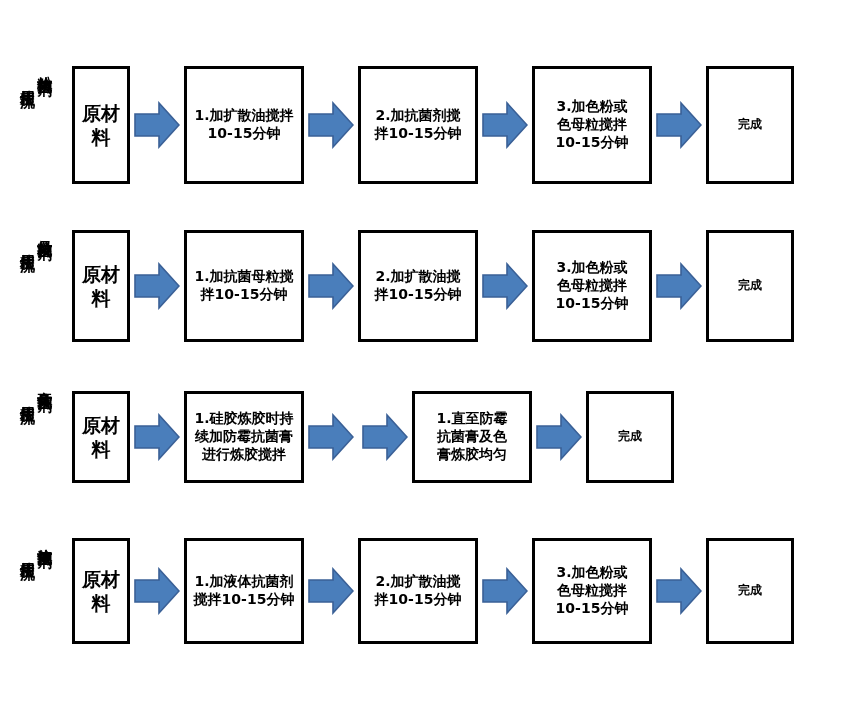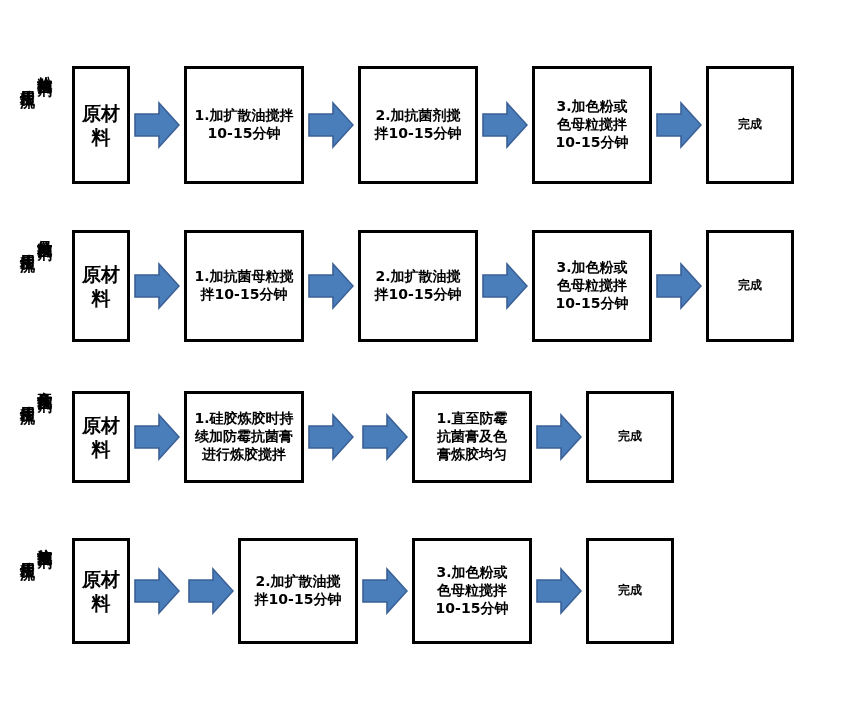--- a/index.html
+++ b/index.html
@@ -296,20 +296,24 @@
     <div class="node start">
       <span class="node-text">原材料</span>
     </div>
 
     <div class="arrow">
       <svg width="46" height="48" viewBox="0 0 46 48" aria-hidden="true">
         <polygon points="1,13 25,13 25,2 45,24 25,46 25,35 1,35" fill="#4A7EBB" stroke="#3A6096" stroke-width="1.6" stroke-linejoin="miter"></polygon>
       </svg>
     </div>
 
+    <div class="node step">
+      <span class="node-text">1.加液体抗菌剂
+搅拌10-15分钟</span>
+    </div>
 
     <div class="arrow">
       <svg width="46" height="48" viewBox="0 0 46 48" aria-hidden="true">
         <polygon points="1,13 25,13 25,2 45,24 25,46 25,35 1,35" fill="#4A7EBB" stroke="#3A6096" stroke-width="1.6" stroke-linejoin="miter"></polygon>
       </svg>
     </div>
 
     <div class="node step">
       <span class="node-text">2.加扩散油搅
 拌10-15分钟</span>

